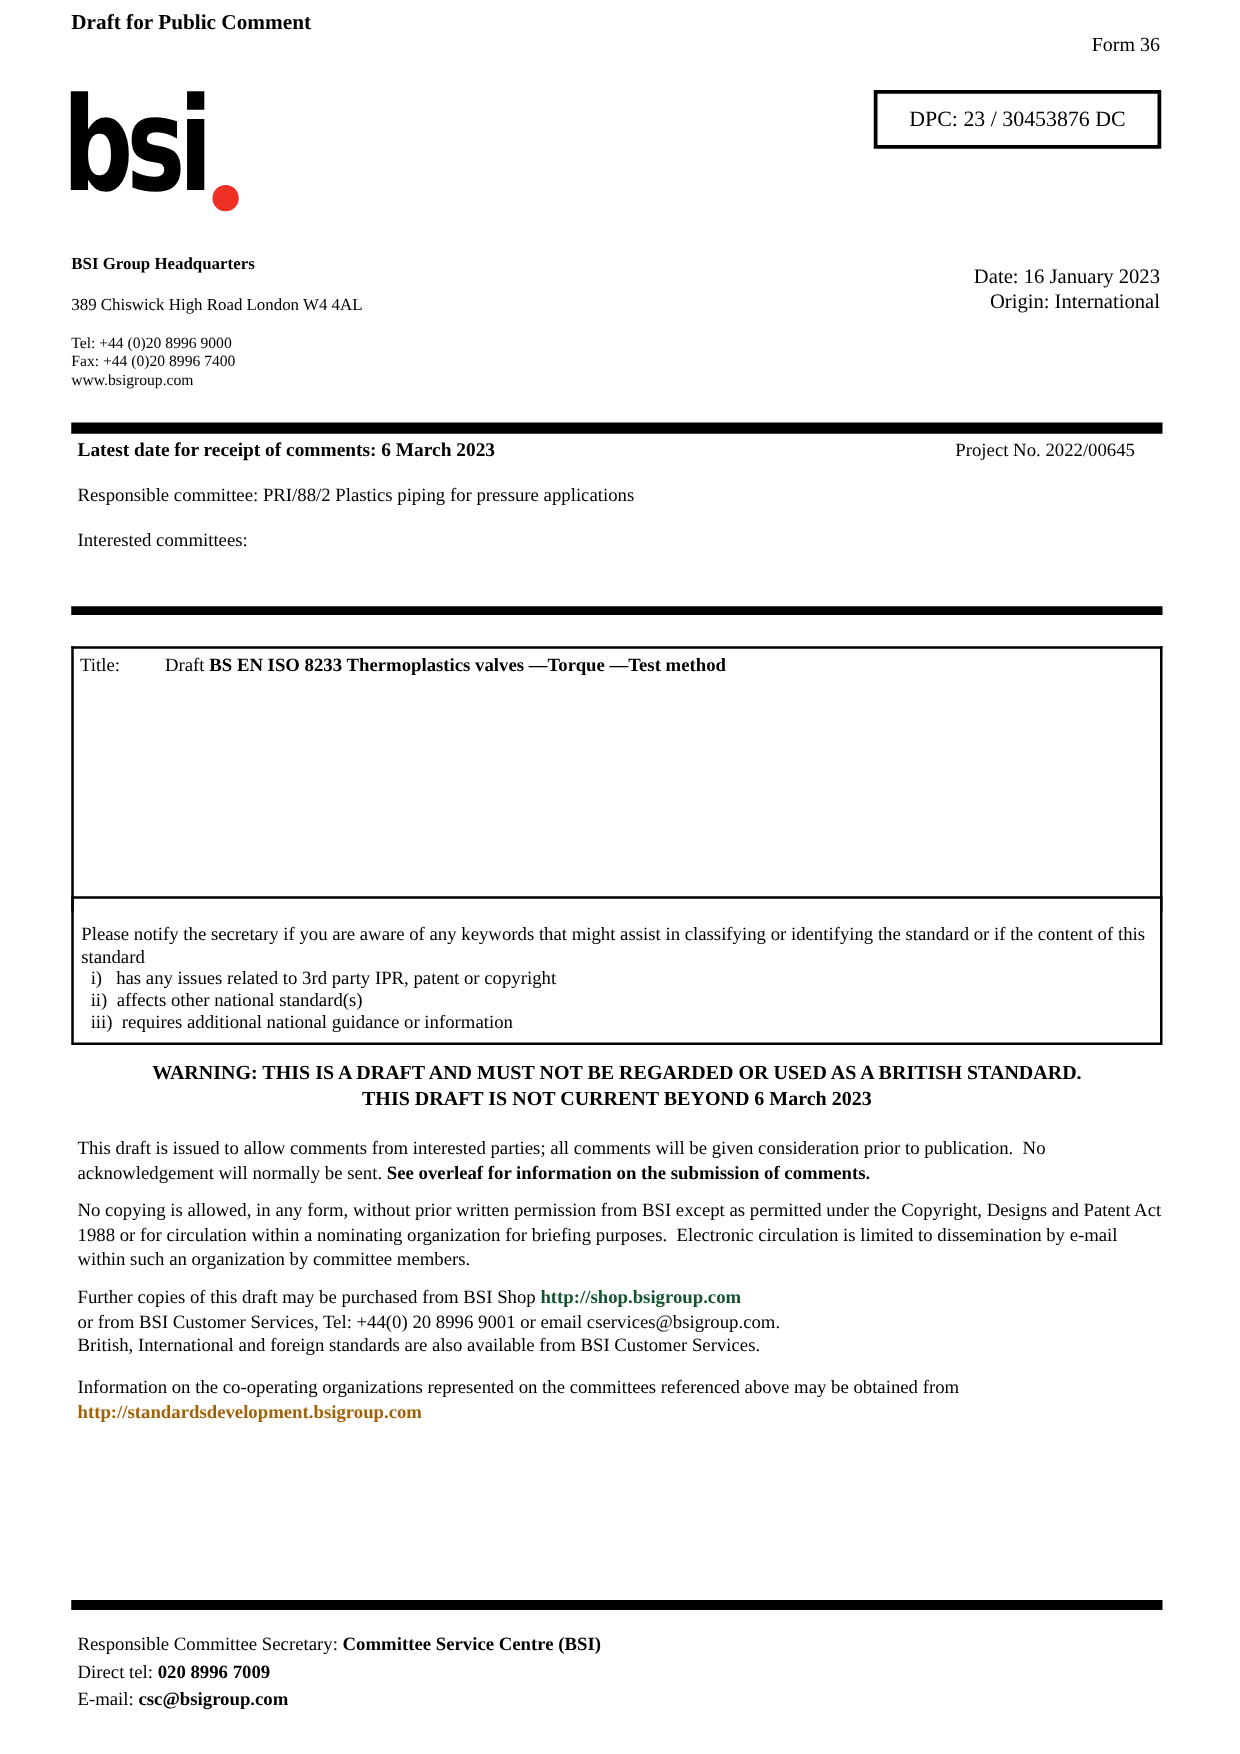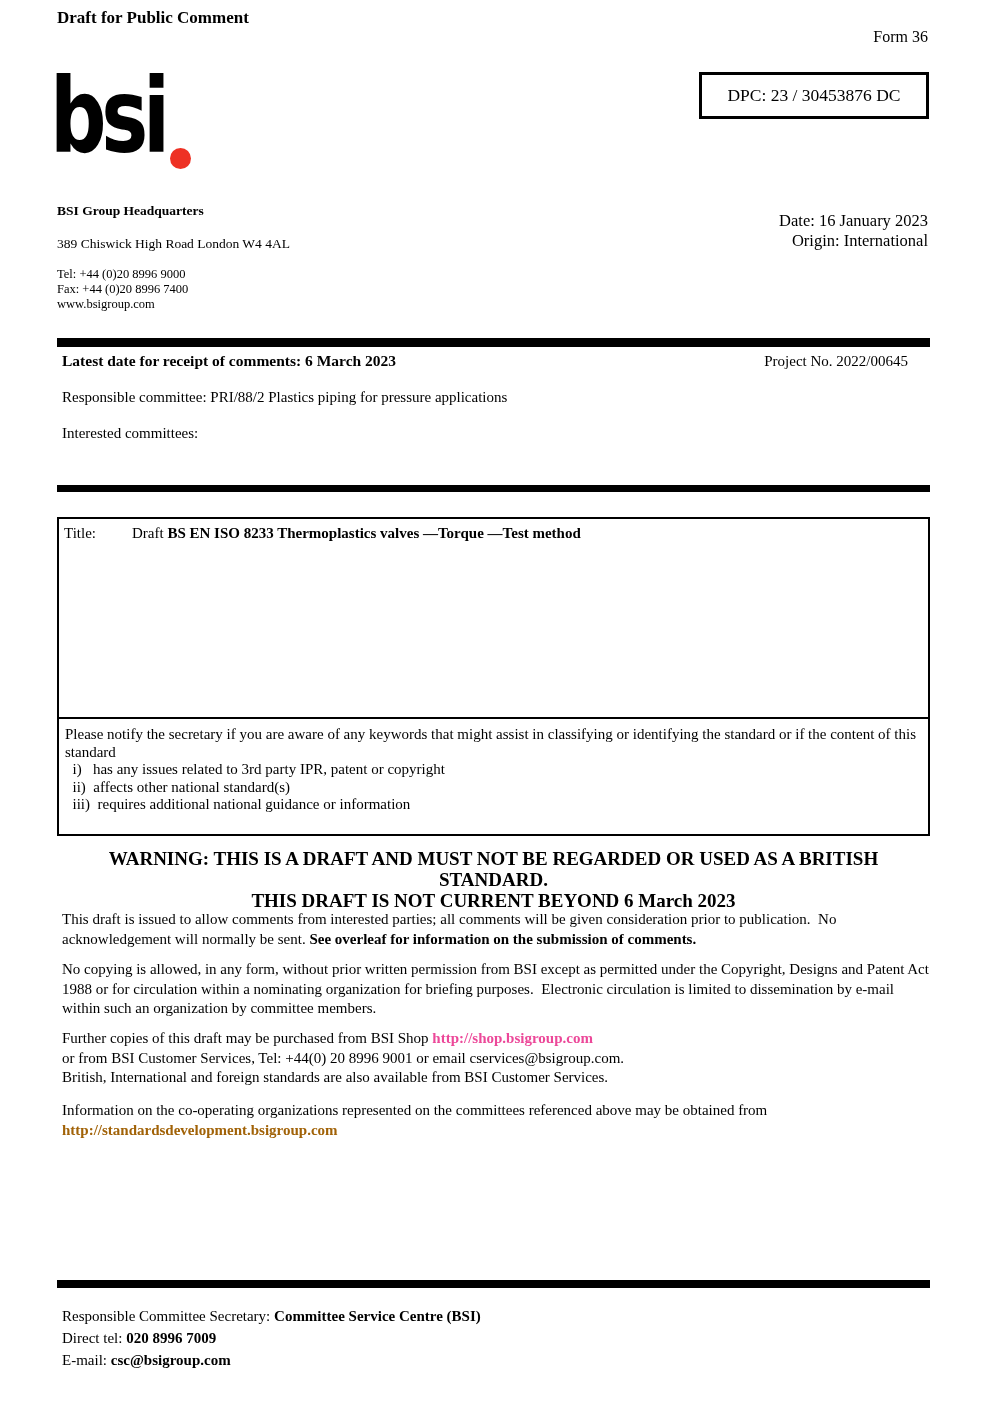--- a/index.html
+++ b/index.html
@@ -38,23 +38,23 @@
   .latest-label{font-size:15.5px;font-weight:bold;}
   .project-no{font-size:15px;}
   .resp-committee{left:62px;top:389px;font-size:15px;}
   .interested{left:62px;top:425px;font-size:15px;}
 
   .title-box{left:57px;top:517px;width:873px;height:212px;border:2px solid #000;
              border-bottom:none;box-sizing:border-box;padding:6px 5px;font-size:15px;}
   .title-row{display:flex;}
   .title-label{width:68px;flex:0 0 68px;}
   .keywords-box{left:57px;top:717px;width:873px;height:119px;border:2px solid #000;
-                box-sizing:border-box;padding:7px 6px;font-size:15px;line-height:17.5px;}
+                box-sizing:border-box;padding:21px 6px;font-size:15px;line-height:17.5px;}
 
-  .warning{left:57px;top:848px;width:873px;text-align:center;font-size:19px;
+  .warning{left:57px;top:848px;width:873px;text-align:center;font-size:16px;
            font-weight:bold;line-height:21px;}
 
   .para{font-size:15px;line-height:19.5px;}
   .para1{left:62px;top:910px;width:868px;}
   .para2{left:62px;top:960px;width:874px;}
   .para3{left:62px;top:1029px;width:868px;}
   .para4{left:62px;top:1100px;width:868px;line-height:20px;}
   .link{font-weight:bold;text-decoration:none;}
 
   .footer{left:62px;top:1305px;font-size:15px;line-height:22px;}
@@ -116,21 +116,21 @@
   <div class="abs warning">
     <div>WARNING: THIS IS A DRAFT AND MUST NOT BE REGARDED OR USED AS A BRITISH STANDARD.</div>
     <div>THIS DRAFT IS NOT CURRENT BEYOND 6 March 2023</div>
   </div>
 
   <div class="abs para para1 pre"><span>This draft is issued to allow comments from interested parties; all comments will be given consideration prior to publication.  No acknowledgement will normally be sent. </span><span class="b">See overleaf for information on the submission of comments.</span></div>
 
   <div class="abs para para2 pre">No copying is allowed, in any form, without prior written permission from BSI except as permitted under the Copyright, Designs and Patent Act 1988 or for circulation within a nominating organization for briefing purposes.  Electronic circulation is limited to dissemination by e-mail within such an organization by committee members.</div>
 
   <div class="abs para para3">
-    <div><span>Further copies of this draft may be purchased from BSI Shop </span><a href="#" class="link" style="color: #ec4899;">http://shop.bsigroup.com</a></div>
+    <div><span>Further copies of this draft may be purchased from BSI Shop </span><a href="#" class="link" style="color: #14532d;">http://shop.bsigroup.com</a></div>
     <div>or from BSI Customer Services, Tel: +44(0) 20 8996 9001 or email cservices@bsigroup.com.</div>
     <div>British, International and foreign standards are also available from BSI Customer Services.</div>
   </div>
 
   <div class="abs para para4">
     <div>Information on the co-operating organizations represented on the committees referenced above may be obtained from</div>
     <div><a href="#" class="link" style="color: #a16207;">http://standardsdevelopment.bsigroup.com</a></div>
   </div>
 
   <div class="abs rule rule3"></div>

